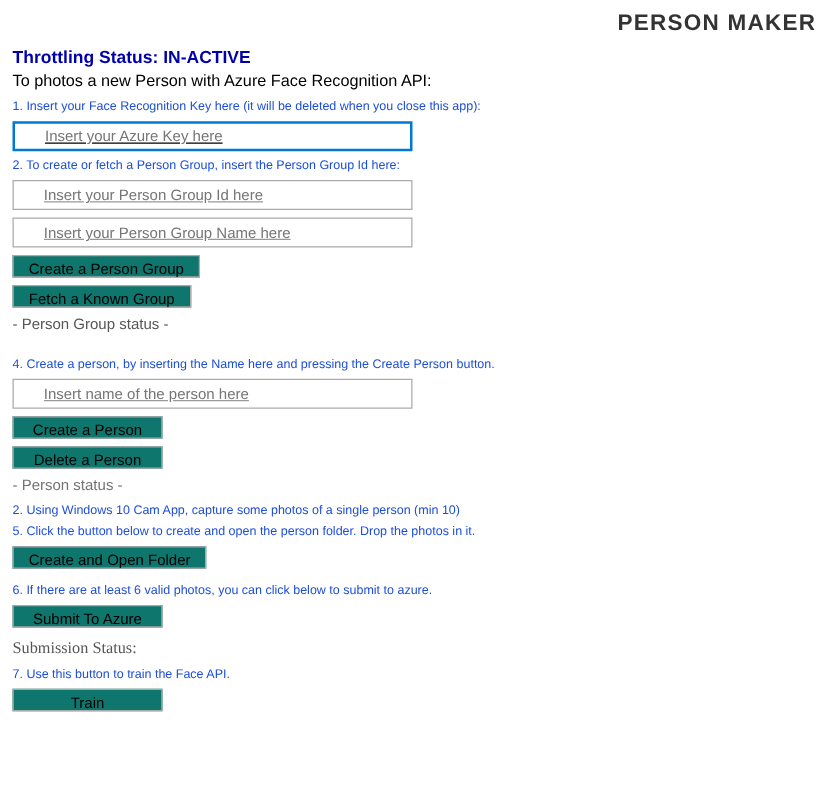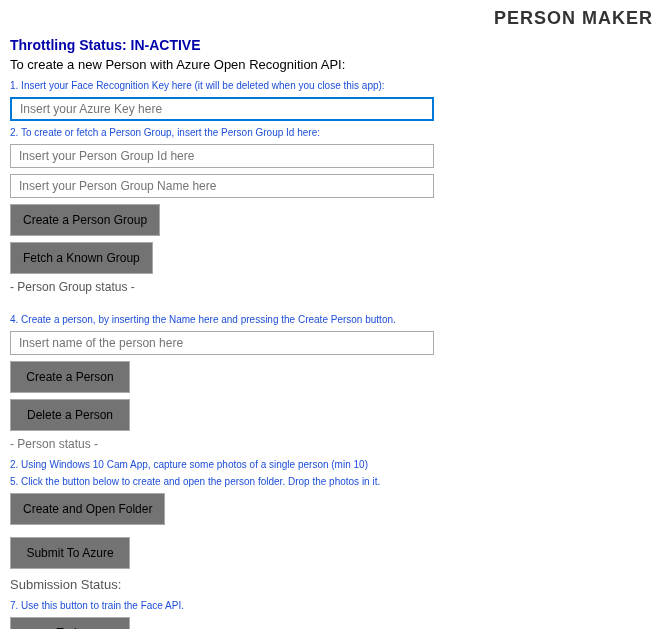--- a/index.html
+++ b/index.html
@@ -40,56 +40,58 @@
       color: #000;
     }
 
     .step-label {
       font-size: 10px;
       margin-bottom: 6px;
       color: #1d4ed8;
     }
 
     .text-input {
-      width: 424px;
+      width: 320px;
       height: 24px;
       border: 1px solid #aaa;
-      padding: 3px 8px;
+      padding: 3px 24px;
       font-size: 12px;
       color: #999;
       display: block;
       margin-bottom: 6px;
       background: #fff;
       outline: none;
+      text-decoration: underline;
     }
 
     .text-input.highlighted {
       border: 2px solid #0078d7;
       color: #000;
     }
 
     .btn {
       display: inline-block;
       min-width: 120px;
-      height: 32px;
-      background: #737373;
+      height: 18px;
+      background: #0f766e;
       border: 1px solid #aaa;
       font-size: 12px;
       cursor: pointer;
       padding: 3px 12px;
       margin-bottom: 6px;
       text-align: center;
       color: #000;
     }
 
     .status-text {
       font-size: 13px;
       color: #555;
       margin-bottom: 8px;
       margin-top: 2px;
+      font-family: Liberation Serif, serif;
     }
 
     .section {
       margin-bottom: 6px;
     }
 
     .group-status {
       font-size: 12px;
       color: #555;
       margin-bottom: 20px;
@@ -101,21 +103,21 @@
       margin-bottom: 8px;
     }
   </style>
 </head>
 <body>
 
 <div class="app-title">PERSON MAKER</div>
 
 <div class="throttling-status">Throttling Status: IN-ACTIVE</div>
 
-<div class="description">To create a new Person with Azure Open Recognition API:</div>
+<div class="description">To photos a new Person with Azure Face Recognition API:</div>
 
 <div class="section">
   <div class="step-label">1. Insert your Face Recognition Key here (it will be deleted when you close this app):</div>
   <input class="text-input highlighted" type="text" placeholder="Insert your Azure Key here" style="">
 </div>
 
 <div class="section">
   <div class="step-label">2. To create or fetch a Person Group, insert the Person Group Id here:</div>
   <input class="text-input" type="text" placeholder="Insert your Person Group Id here" style="">
   <input class="text-input" type="text" placeholder="Insert your Person Group Name here" style="">
@@ -145,20 +147,21 @@
 </div>
 
 <div class="section">
   <div class="step-label">5. Click the button below to create and open the person folder. Drop the photos in it.</div>
   <div>
     <button class="btn">Create and Open Folder</button>
   </div>
 </div>
 
 <div class="section">
+  <div class="step-label">6. If there are at least 6 valid photos, you can click below to submit to azure.</div>
   <div>
     <button class="btn">Submit To Azure</button>
   </div>
   <div class="status-text">Submission Status:</div>
 </div>
 
 <div class="section">
   <div class="step-label">7. Use this button to train the Face API.</div>
   <div>
     <button class="btn">Train</button>

